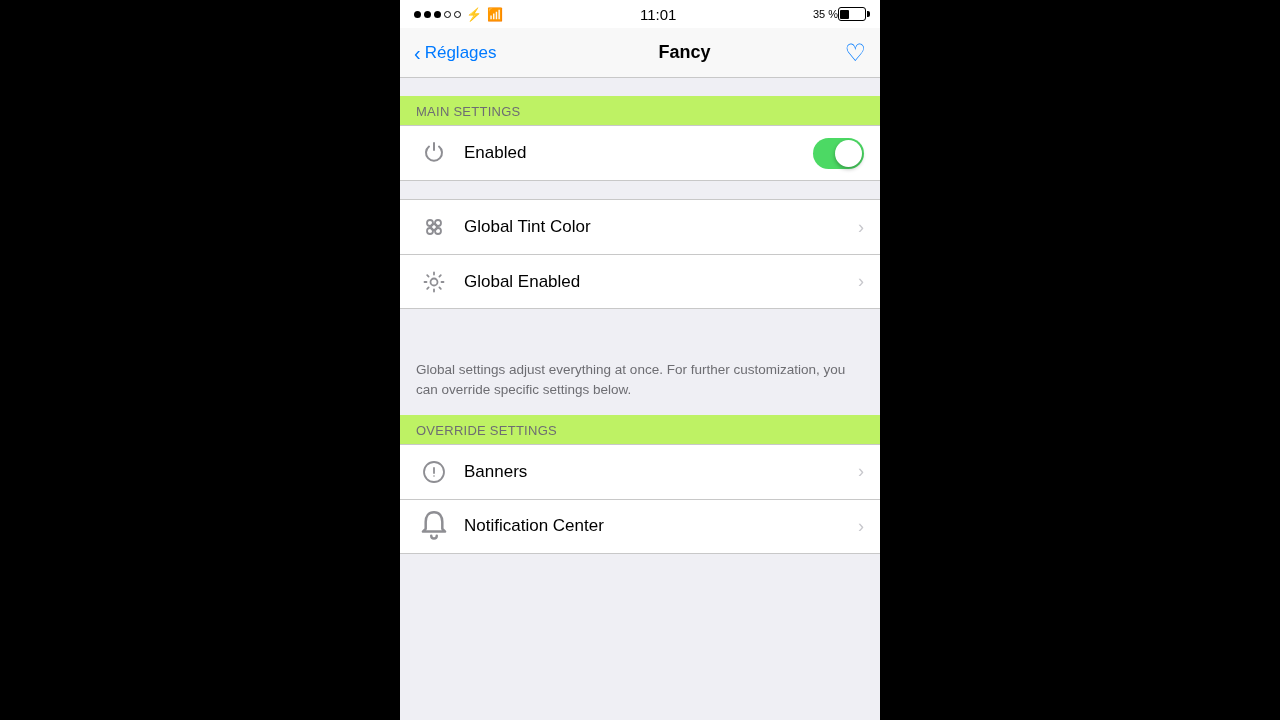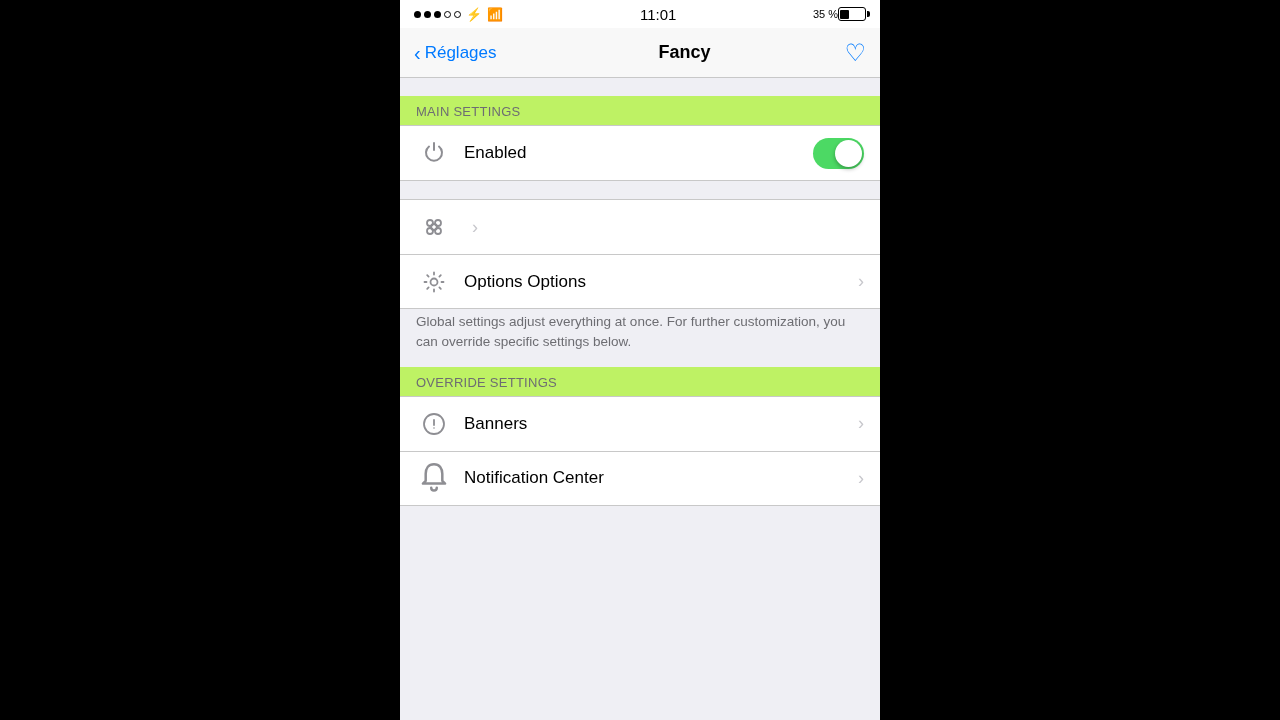--- a/index.html
+++ b/index.html
@@ -236,20 +236,21 @@
       box-shadow: 0 2px 4px rgba(0,0,0,0.3);
     }
 
     
     .section-note {
       padding: 3px 16px 14px;
       font-size: 13.5px;
       color: #6d6d72;
       line-height: 1.5;
       background: #efeff4;
+      margin-top: 48px;
     }
 
     
     .icon-power svg,
     .icon-gear svg,
     .icon-palette svg,
     .icon-alert svg {
       width: 26px;
       height: 26px;
     }
@@ -313,30 +314,31 @@
       <div class="list-item">
         <div class="list-item-icon icon-palette">
           <svg viewBox="0 0 26 26" fill="none" stroke="#8e8e93" stroke-width="1.8" stroke-linecap="round" stroke-linejoin="round">
             <circle cx="9" cy="9" r="3"></circle>
             <circle cx="17" cy="9" r="3"></circle>
             <circle cx="9" cy="17" r="3"></circle>
             <circle cx="17" cy="17" r="3"></circle>
             <circle cx="13" cy="13" r="3"></circle>
           </svg>
         </div>
+        <span class="list-item-label">Global Tint Color</span>
         <span class="list-item-chevron">›</span>
       </div>
       <div class="list-item">
         <div class="list-item-icon icon-gear">
           <svg viewBox="0 0 26 26" fill="none" stroke="#8e8e93" stroke-width="1.8" stroke-linecap="round" stroke-linejoin="round">
             <circle cx="13" cy="13" r="3.5"></circle>
             <path d="M13 3.5 v2M13 20.5 v2M3.5 13 h2M20.5 13 h2M6.2 6.2 l1.4 1.4M18.4 18.4 l1.4 1.4M6.2 19.8 l1.4-1.4M18.4 7.6 l1.4-1.4"></path>
           </svg>
         </div>
-        <span class="list-item-label">Options Options</span>
+        <span class="list-item-label">Global Enabled</span>
         <span class="list-item-chevron">›</span>
       </div>
     </div>
     <div class="section-note">Global settings adjust everything at once. For further customization, you can override specific settings below.</div>
 
     <div class="section-header">OVERRIDE SETTINGS</div>
     <div class="section-body">
       <div class="list-item">
         <div class="list-item-icon icon-alert">
           <svg viewBox="0 0 26 26" fill="none" stroke="#8e8e93" stroke-width="1.8" stroke-linecap="round" stroke-linejoin="round">

